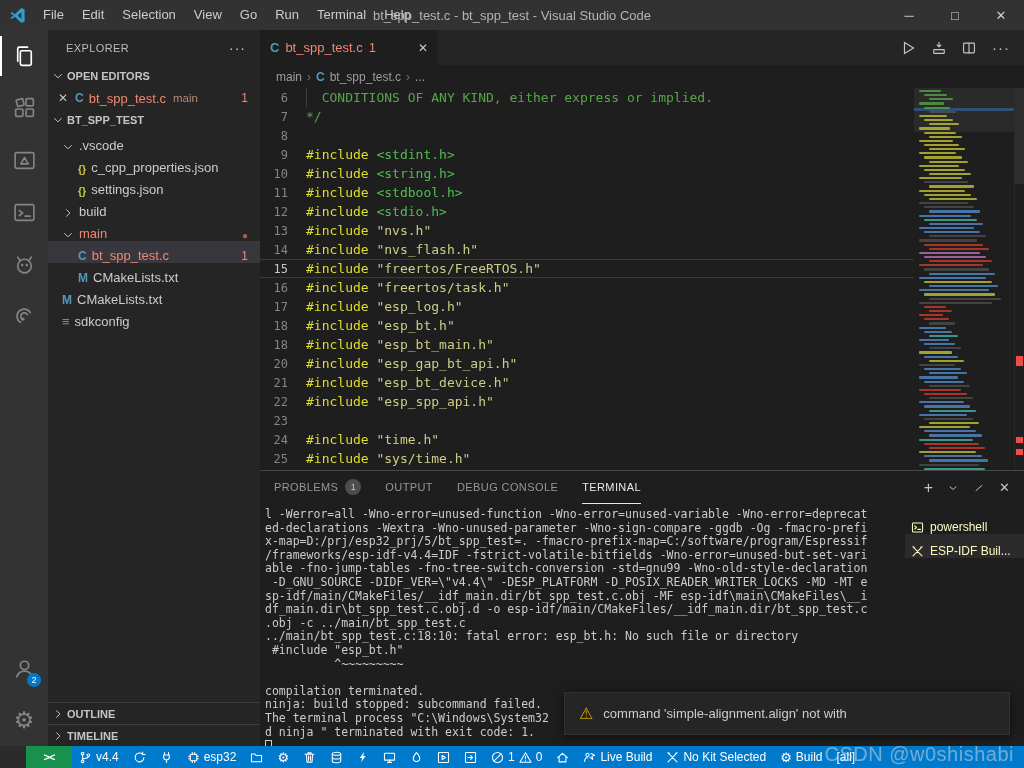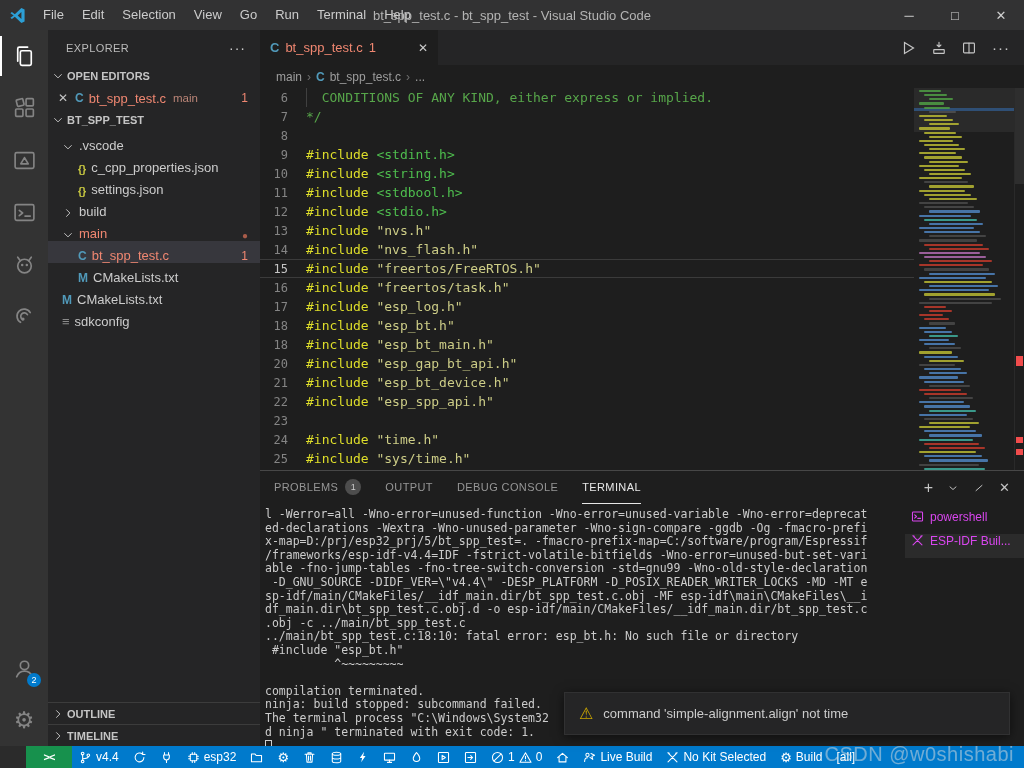--- a/index.html
+++ b/index.html
@@ -77,21 +77,21 @@
   .panel{height:276px;border-top:1px solid #474747;display:flex;flex-direction:column;background:#1e1e1e}
   .panel-header{height:33px;flex:none;display:flex;align-items:center;padding:0 14px;gap:24px}
   .ptab{height:100%;display:flex;align-items:center;gap:7px;font-size:11px;letter-spacing:.4px;color:#969696;border-bottom:1px solid transparent}
   .ptab.active{color:#e7e7e7;border-bottom-color:#e7e7e7}
   .pbadge{width:16px;height:16px;border-radius:50%;background:#4d4d4d;color:#cccccc;font-size:9px;display:flex;align-items:center;justify-content:center}
   .panel-actions{margin-left:auto;display:flex;align-items:center;gap:14px;color:#c5c5c5}
   .panel-body{flex:1;display:flex;min-height:0}
   .term-out{flex:1;min-width:0;padding:4px 0 0 5px;font-family:"DejaVu Sans Mono",monospace;font-size:11.5px;line-height:13.6px;color:#cccccc;white-space:pre;overflow:hidden}
   .term-cursor{display:inline-block;width:7px;height:11px;border:1px solid #cfcfcf;vertical-align:-2px}
   .term-list{flex:none;width:119px;padding-top:6px}
-  .tl-row{height:24px;display:flex;align-items:flex-start;gap:6px;padding-left:6px;font-size:12px;color:#d946ef;white-space:nowrap}
+  .tl-row{height:24px;display:flex;align-items:flex-end;gap:6px;padding-left:6px;font-size:12px;color:#fef9c3;white-space:nowrap}
   .tl-row.selected{background:rgba(255,255,255,.06)}
   
   .statusbar{position:absolute;left:0;right:0;bottom:0;height:22px;background:#007acc;display:flex;align-items:center;color:#fff;font-size:12px;white-space:nowrap}
   .sb-corner{flex:none;width:26px;height:22px;background:#2b2b2b}
   .sb-remote{flex:none;width:46px;height:22px;background:#17914d;display:flex;align-items:center;justify-content:center;font-weight:bold;font-size:11px;letter-spacing:-1px}
   .sb-item{display:flex;align-items:center;gap:4px;padding:0 7px;height:22px}
   
   .toast{position:absolute;right:14px;bottom:33px;width:446px;height:43px;background:#252526;border:1px solid #313132;box-shadow:0 2px 10px rgba(0,0,0,.55);display:flex;align-items:center;gap:10px;padding:0 14px;z-index:40}
   .toast-icon{color:#cca700;font-size:16px}
   .toast-text{color:#cccccc;font-size:13px}
@@ -517,21 +517,21 @@
               <span>ESP-IDF Buil...</span>
             </div>
           </div>
       </div>
     </div>
   </div>
 </div>
 
 <div class="toast">
   <span class="toast-icon">⚠</span>
-  <span class="toast-text">command 'simple-alignment.align' not time</span>
+  <span class="toast-text">command 'simple-alignment.align' not with</span>
 </div>
 
 <div class="watermark">CSDN @w0shishabi</div>
 
 <div class="statusbar">
   <div class="sb-corner"></div>
   <div class="sb-remote">&gt;&lt;</div>
   <div id="sb-left" style="display:flex;align-items:center">
       <div class="sb-item">
         <span style="display: inline-flex;">

